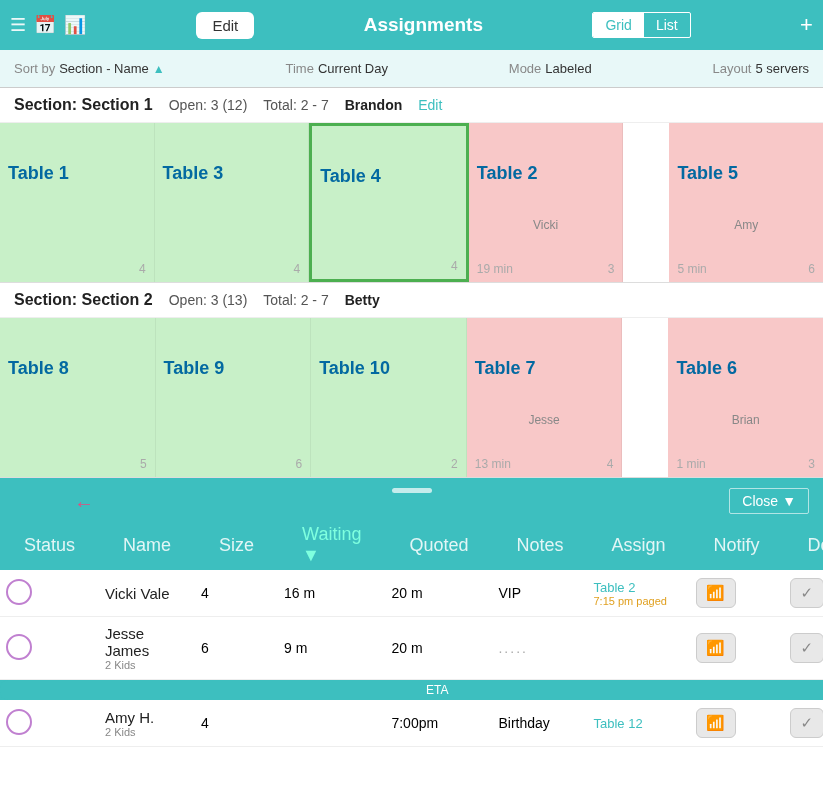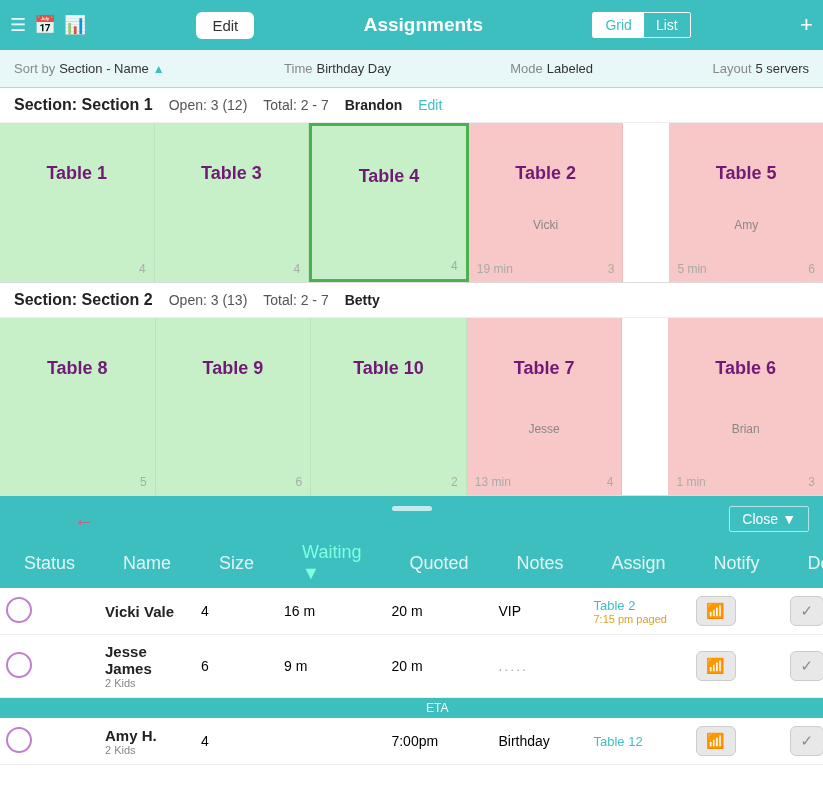--- a/index.html
+++ b/index.html
@@ -30,28 +30,28 @@
     .section-server { font-size: 14px; font-weight: 700; color: #222; }
     .section-edit { font-size: 14px; color: #3dbfbf; font-weight: 500; }
 
     
     .tables-grid { display: flex; height: 160px; border-bottom: 1px solid #ddd; }
     .table-cell { flex: 1; display: flex; flex-direction: column; justify-content: space-between; padding: 10px 8px 6px 8px; border-right: 1px solid rgba(0,0,0,0.05); position: relative; }
     .table-cell:last-child { border-right: none; margin-left: 46px; }
     .table-cell.green { background: #c8f0c8; }
     .table-cell.green-selected { background: #c8f0c8; border: 3px solid #4caf50; }
     .table-cell.pink { background: #f8c8c8; }
-    .table-name { color: #701a75; font-size: 18px; font-weight: 600; text-align: center; margin-top: 30px; }
+    .table-name { color: #0369a1; font-size: 18px; font-weight: 600; text-align: left; margin-top: 30px; }
     .table-sub { color: #888; font-size: 12px; text-align: center; margin-top: 4px; }
     .table-count { color: #aaa; font-size: 12px; align-self: flex-end; }
     .table-time { color: #aaa; font-size: 12px; }
     .table-footer { display: flex; justify-content: space-between; align-items: flex-end; }
 
     
-    .tables-grid-2 { display: flex; height: 178px; border-bottom: 1px solid #ddd; }
+    .tables-grid-2 { display: flex; height: 160px; border-bottom: 1px solid #ddd; }
 
     
     .waiting-panel { background: #3dbfbf; }
     .waiting-header { display: flex; align-items: center; justify-content: flex-end; padding: 10px 14px 6px; position: relative; }
     .drag-handle { width: 40px; height: 5px; background: rgba(255,255,255,0.7); border-radius: 3px; position: absolute; left: 50%; transform: translateX(-50%); top: 10px; }
     .arrow-icon { color: #e05080; font-size: 20px; margin-right: auto; margin-left: 60px; }
     .close-btn { background: transparent; border: 1px solid rgba(255,255,255,0.6); border-radius: 2px; color: white; padding: 4px 12px; font-size: 14px; display: flex; align-items: center; gap: 4px; }
 
     
     .waiting-table { width: 100%; border-collapse: collapse; }
@@ -63,21 +63,21 @@
     .col-waiting { width: 65px; }
     .col-quoted { width: 60px; }
     .col-notes { width: 80px; }
     .col-assign { width: 70px; }
     .col-notify { width: 55px; }
     .col-done { width: 45px; }
 
     .wait-row { background: white; }
     .wait-row td { padding: 8px 6px; border-bottom: 1px solid #eee; vertical-align: middle; font-size: 14px; }
     .status-circle { width: 26px; height: 26px; border-radius: 50%; border: 2px solid #c080d0; display: inline-block; }
-    .guest-name { font-size: 15px; font-weight: 700; color: #222; }
+    .guest-name { font-size: 15px; font-weight: 400; color: #222; }
     .guest-sub { font-size: 11px; color: #888; display: block; }
     .assign-table { color: #3dbfbf; font-size: 13px; font-weight: 500; }
     .paged-info { color: #e0a020; font-size: 11px; display: block; }
     .notify-btn { background: #e8e8e8; border: 1px solid #ccc; border-radius: 6px; padding: 5px 10px; font-size: 15px; }
     .done-btn { background: #e8e8e8; border: 1px solid #ccc; border-radius: 6px; padding: 5px 10px; font-size: 15px; color: #888; }
     .eta-divider td { background: #3dbfbf; color: white; font-size: 12px; text-align: center; padding: 3px; font-weight: 500; border-radius: 8px; }
     .dots { color: #aaa; letter-spacing: 2px; }
 
     
     .sort-arrow { color: #3dbfbf; }
@@ -101,21 +101,21 @@
 </div>
 
 <div class="filter-bar">
   <div class="filter-item">
     <span class="filter-label">Sort by</span>
     <span class="filter-value">Section - Name</span>
     <span class="filter-arrow sort-arrow">▲</span>
   </div>
   <div class="filter-item">
     <span class="filter-label">Time</span>
-    <span class="filter-value">Birthday Day</span>
+    <span class="filter-value">Current Day</span>
   </div>
   <div class="filter-item">
     <span class="filter-label">Mode</span>
     <span class="filter-value">Labeled</span>
   </div>
   <div class="filter-item">
     <span class="filter-label">Layout</span>
     <span class="filter-value">5 servers</span>
   </div>
 </div>

